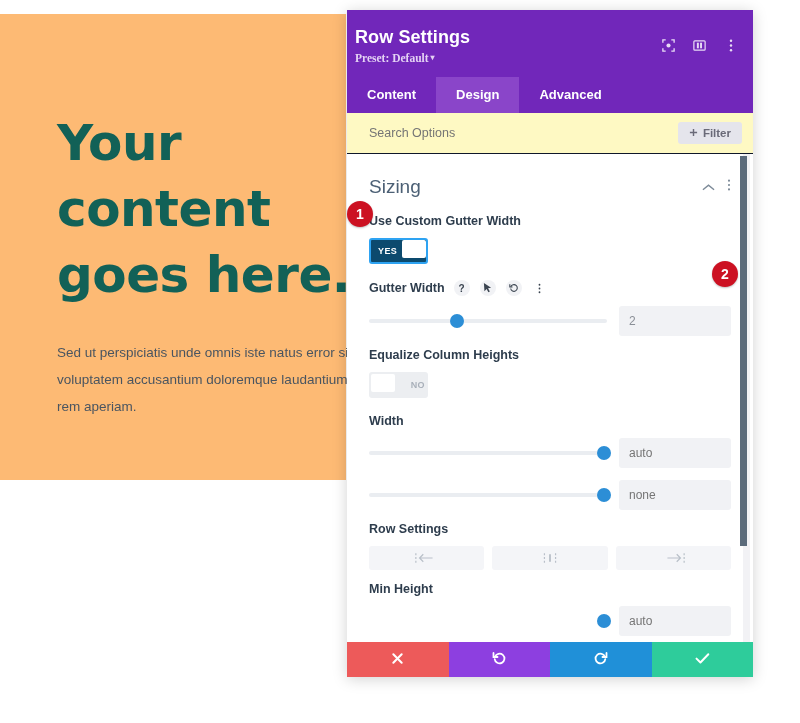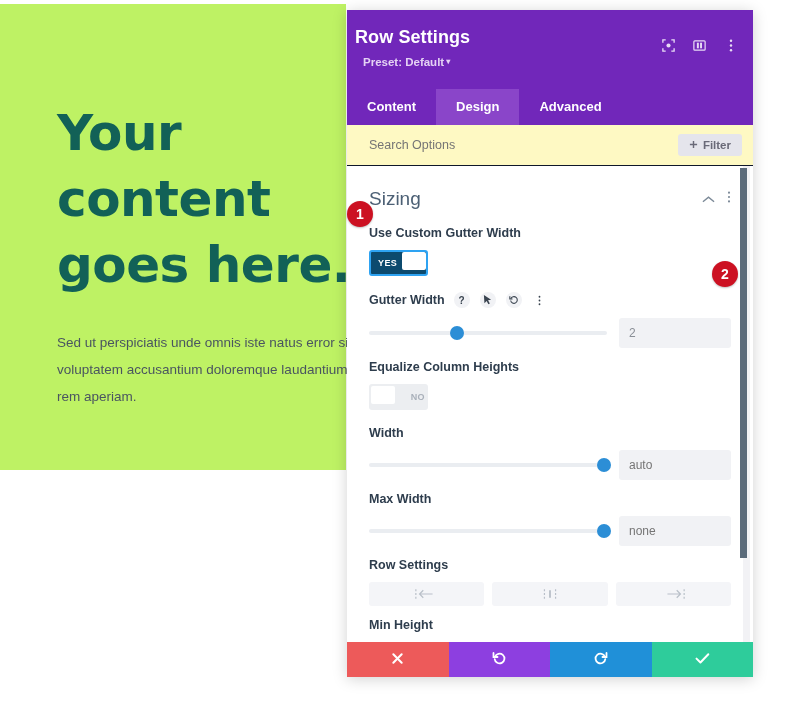--- a/index.html
+++ b/index.html
@@ -17,24 +17,24 @@
 
   
   #page-canvas {
     position: absolute;
     left: 0; top: 0;
     width: 800px; height: 723px;
     background: #ffffff;
   }
   #hero-section {
     position: absolute;
-    left: 0; top: 4px;
+    left: 0; top: 14px;
     width: 346px;
     height: 466px;
-    background: #bef264;
+    background: #fdba74;
   }
   #hero-inner {
     position: absolute;
     left: 57px;
     top: 96px;
     width: 330px;
   }
   #hero-heading {
     font-family: "DejaVu Sans", sans-serif;
     font-size: 50px;
@@ -82,21 +82,22 @@
     color: #ffffff;
     font-size: 18px;
     font-weight: 700;
     margin: 0 0 4px 0;
     letter-spacing: 0.1px;
   }
   #modal-preset {
     color: #e4d2f4;
     font-size: 11.5px;
     font-weight: 700;
-    margin: 8px;
+    margin: 0;
+    font-family: Liberation Serif, serif;
   }
   #preset-caret {
     font-size: 8px;
     margin-left: 2px;
     display: inline-block;
     vertical-align: 2px;
   }
   #header-icons {
     position: absolute;
     right: 14px;
@@ -517,21 +518,20 @@
       <div class="slider-row">
         <div class="slider">
           <div class="slider-track"></div>
           <div class="slider-handle" style="left:96%"></div>
         </div>
         <input class="value-input" type="text" placeholder="auto" style="">
       </div>
     </div>
 
     <div class="field">
-      <div class="field-label">Max Width</div>
       <div class="slider-row">
         <div class="slider">
           <div class="slider-track"></div>
           <div class="slider-handle" style="left:96%"></div>
         </div>
         <input class="value-input" type="text" placeholder="none" style="">
       </div>
     </div>
 
     <div class="field">

